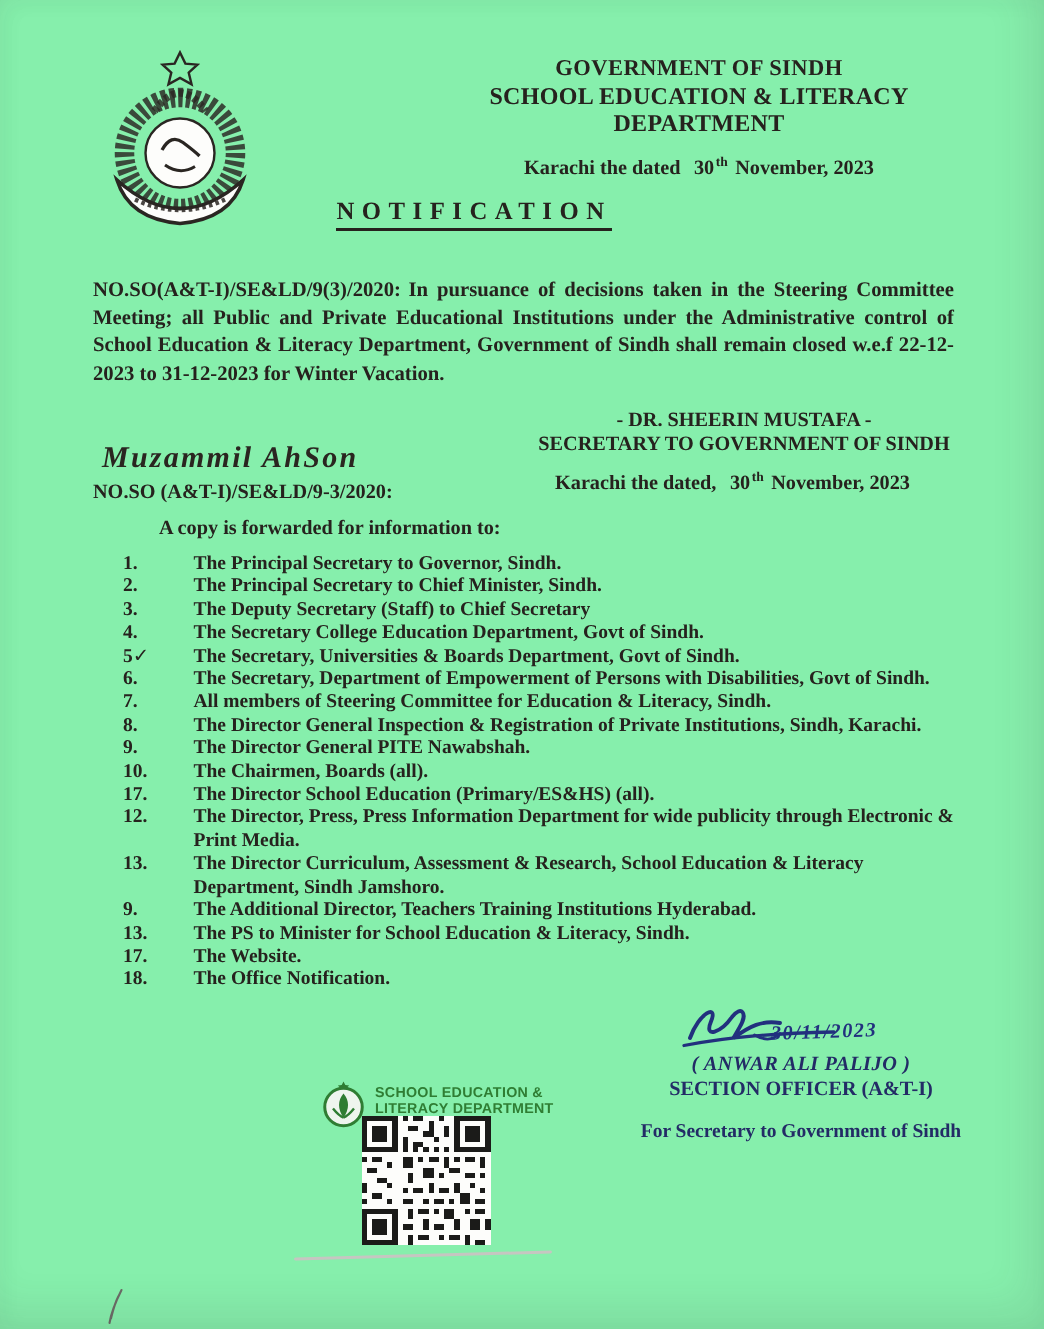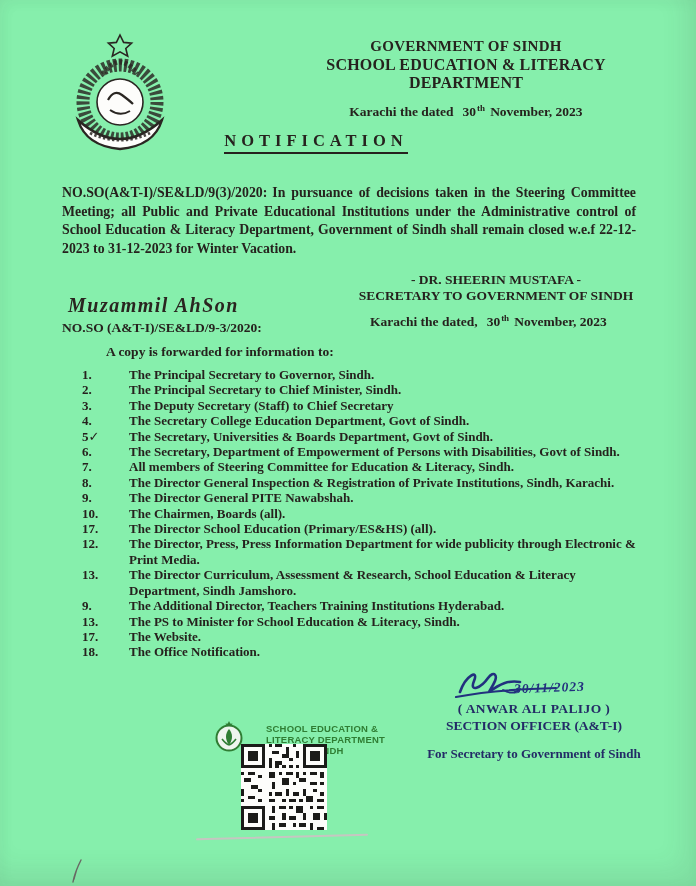--- a/index.html
+++ b/index.html
@@ -51,33 +51,33 @@
 
   .fwd { left:106px; top:344px; font-size:13.5px; font-weight:700; }
 
   .dist { left:82px; top:367px; width:556px; list-style:none; }
   .dist li { display:flex; font-size:13px; line-height:15.4px; font-weight:700; }
   .dist .num { flex:0 0 23px; font-family:"Liberation Serif","DejaVu Sans",serif; }
   .dist .txt { flex:1;margin-left:24px; }
 
   
   .stamp-logo { left:213px; top:720px; width:32px; height:32px; }
-  .stamp-text { left:266px; top:723px; width:140px;
+  .stamp-text { left:250px; top:723px; width:140px;
     font-family:"Liberation Sans","DejaVu Sans",sans-serif;
     font-size:9.5px; line-height:11px; font-weight:700; color:#2f7d33; letter-spacing:.2px; }
   .qr { left:238px; top:744px; width:92px; height:86px; }
 
   
   .sig-svg { left:448px; top:666px; width:152px; height:40px; }
   .hand-date {
     left:514px; top:680px; font-size:13.5px; font-weight:700; font-style:italic;
     color:#22307e; letter-spacing:1px; transform:rotate(-2deg);
   }
   .officer { left:388px; top:701px; width:292px; text-align:center; color:#232b66; }
-  .officer .o-name { font-size:13.5px; font-weight:700; letter-spacing:.4px; }
+  .officer .o-name { font-size:13.5px; font-weight:700; letter-spacing:.4px;font-style:italic; }
   .officer .o-title { font-size:13.5px; font-weight:700; margin-top:1px; }
   .officer .o-for { font-size:13px; font-weight:700; margin-top:12px; }
 
   .scan-line { left:196px; top:836px; width:172px; height:2px; background:#c6c6c1;
     transform:rotate(-1.6deg); border-radius:2px; }
   .pen-mark { left:70px; top:858px; width:14px; height:26px; }
 </style>
 </head>
 <body>
 

